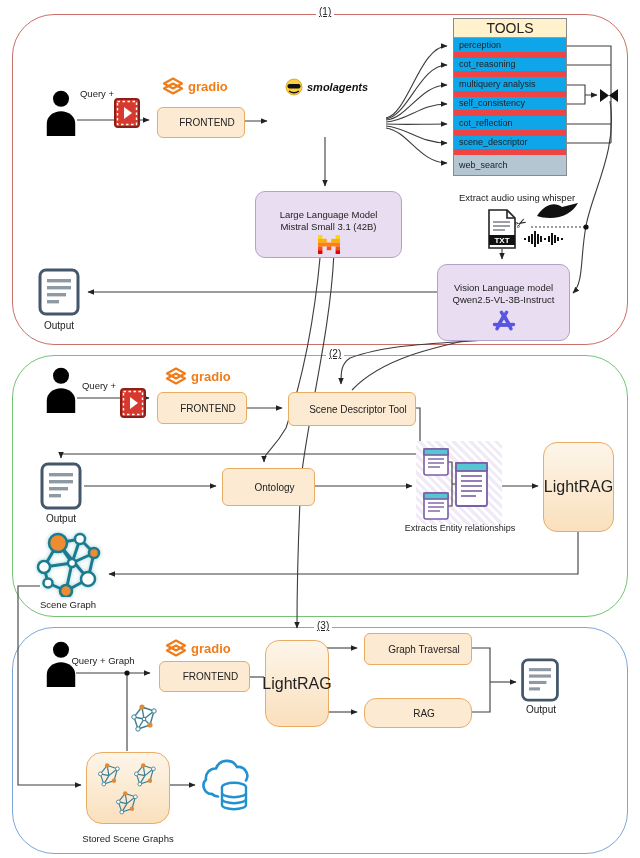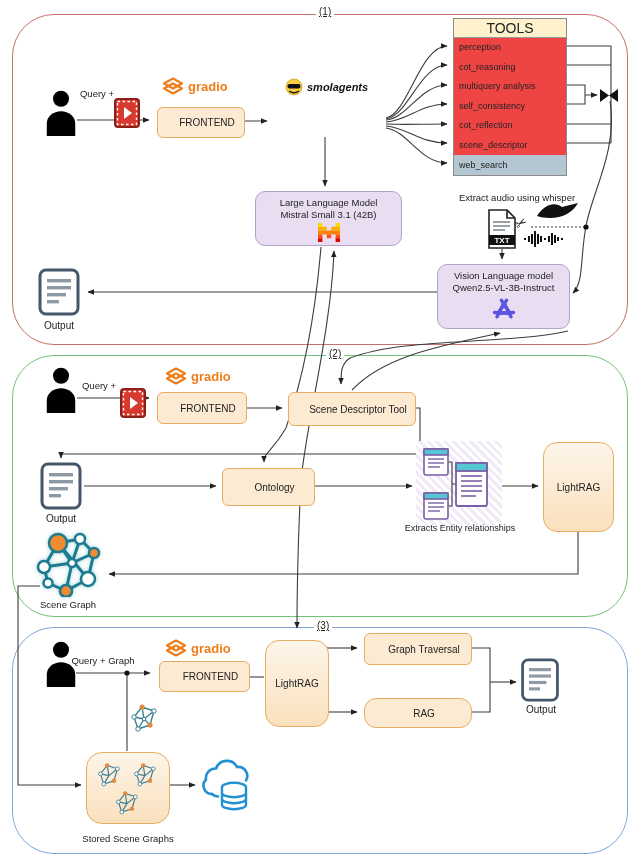--- a/index.html
+++ b/index.html
@@ -9,32 +9,32 @@
   .sec{position:absolute;border-radius:42px;background:transparent;}
   .sec1{border:1.6px solid #c9706a;}
   .sec2{border:1.6px solid #74c476;}
   .sec3{border:1.6px solid #7da7d9;}
   .tag{position:absolute;background:#fff;font-size:10px;padding:0 3px;
        text-decoration:underline;color:#222;}
   .box{position:absolute;background:#fcead2;border:1.4px solid #e8ac63;border-radius:6px;
        display:flex;align-items:center;justify-content:center;font-size:10px;color:#222;text-align:center;padding-left:12px;}
   .bigbox{position:absolute;background:linear-gradient(180deg,#fdf5e9 0%,#fae0bd 100%);
        border:1.4px solid #e8ac63;border-radius:14px;display:flex;align-items:center;
-       justify-content:center;font-size:10px;color:#222;text-align:center;}
+       justify-content:center;font-size:16px;color:#222;text-align:center;}
   .pbox{position:absolute;background:#e9ddf2;border:1.2px solid #b3a1c7;border-radius:10px;
        display:flex;flex-direction:column;align-items:center;justify-content:flex-start;
-       font-size:9.5px;line-height:1.3;padding-top:5px;color:#222;text-align:center;}
+       font-size:9.5px;line-height:1.3;padding-top:17px;color:#222;text-align:center;}
   .lbl{position:absolute;font-size:9.5px;color:#222;text-align:center;}
   .brand{position:absolute;display:flex;align-items:center;gap:4px;}
   .brand .gtxt{font-size:13px;font-weight:bold;color:#ef7d1a;}
   .brand .stxt{font-size:11px;font-weight:bold;font-style:italic;color:#111;}
   .tools{position:absolute;left:453px;top:18px;width:112px;border:1px solid #8a8a8a;background:#fff;}
   .tools .hd{height:18px;background:#fff2cc;border-bottom:1px solid #9a9a9a;display:flex;
        align-items:center;justify-content:center;font-size:14px;color:#222;}
-  .tools .row{height:19.5px;background:#ef4444;border-bottom:1px solid #ef4444;display:flex;
+  .tools .row{height:19.5px;background:#0ea5e9;border-bottom:6px solid #ef4444;display:flex;
        align-items:center;padding-left:5px;font-size:9px;color:#222;box-sizing:border-box;}
   .tools .row:last-child{background:#b4c6d2;border-bottom:none;}
   .hatch{position:absolute;background:repeating-linear-gradient(45deg,#f1eaf7 0 3px,#ffffff 3px 6px);}
   svg{display:block;}
   .wires{position:absolute;left:0;top:0;}
 </style>
 </head>
 <body>
 
 <div class="canvas">

